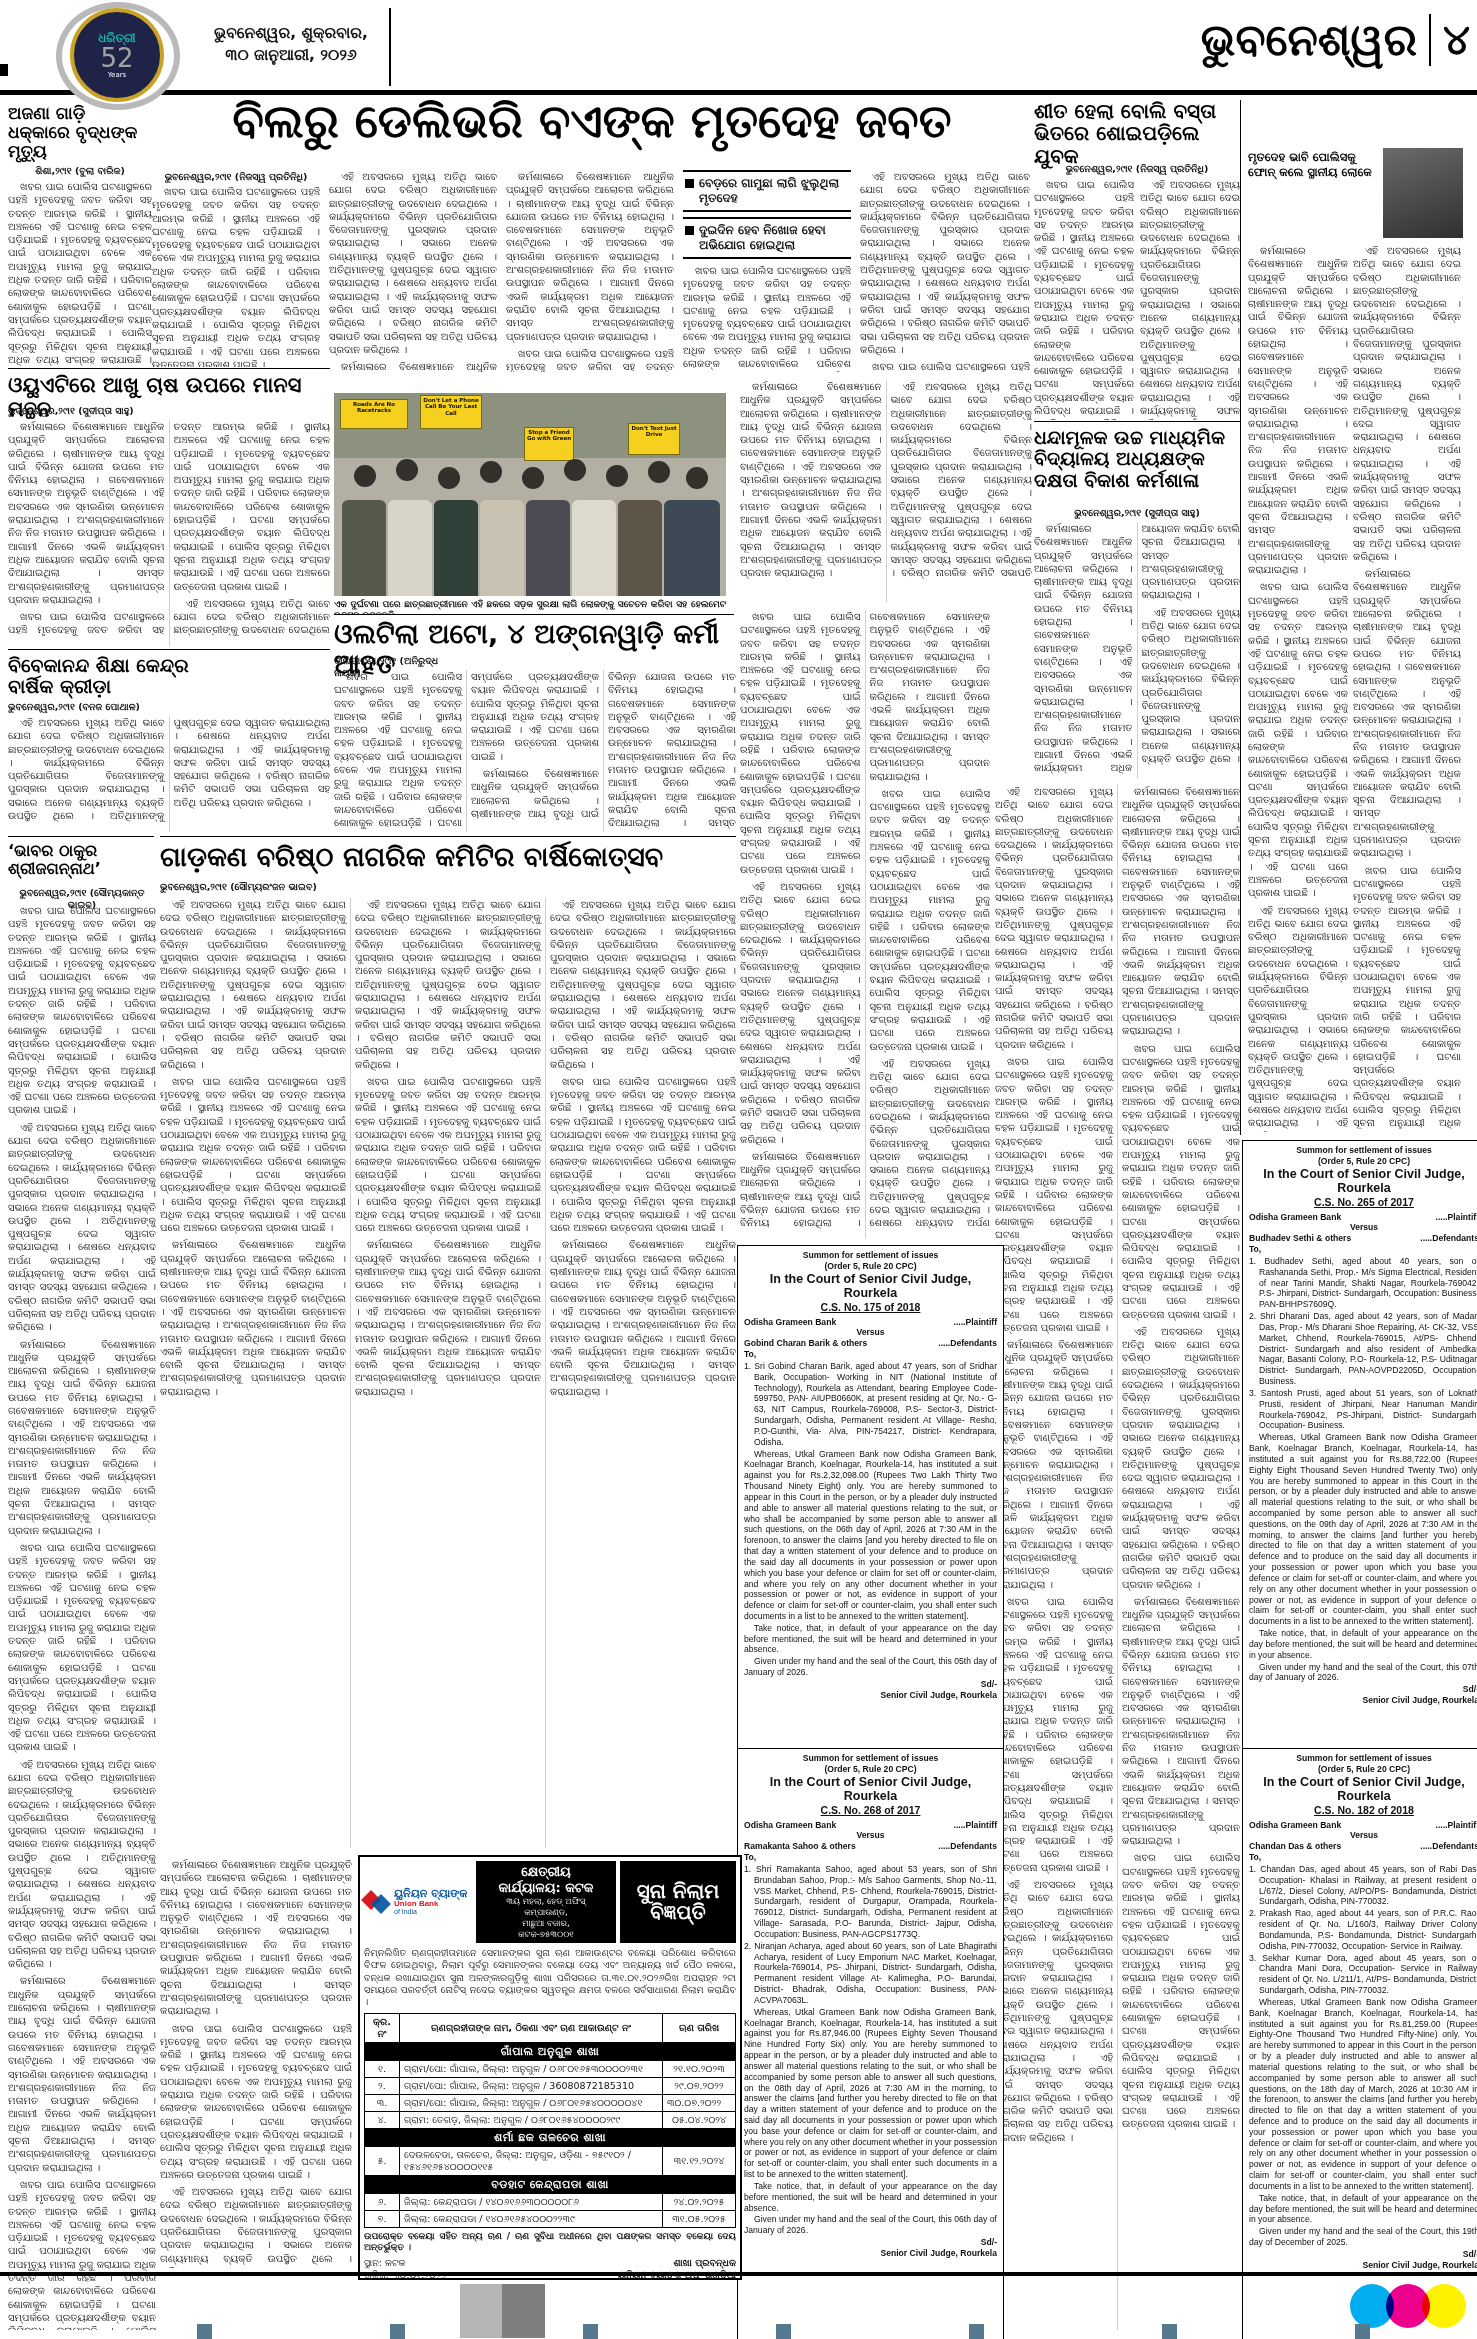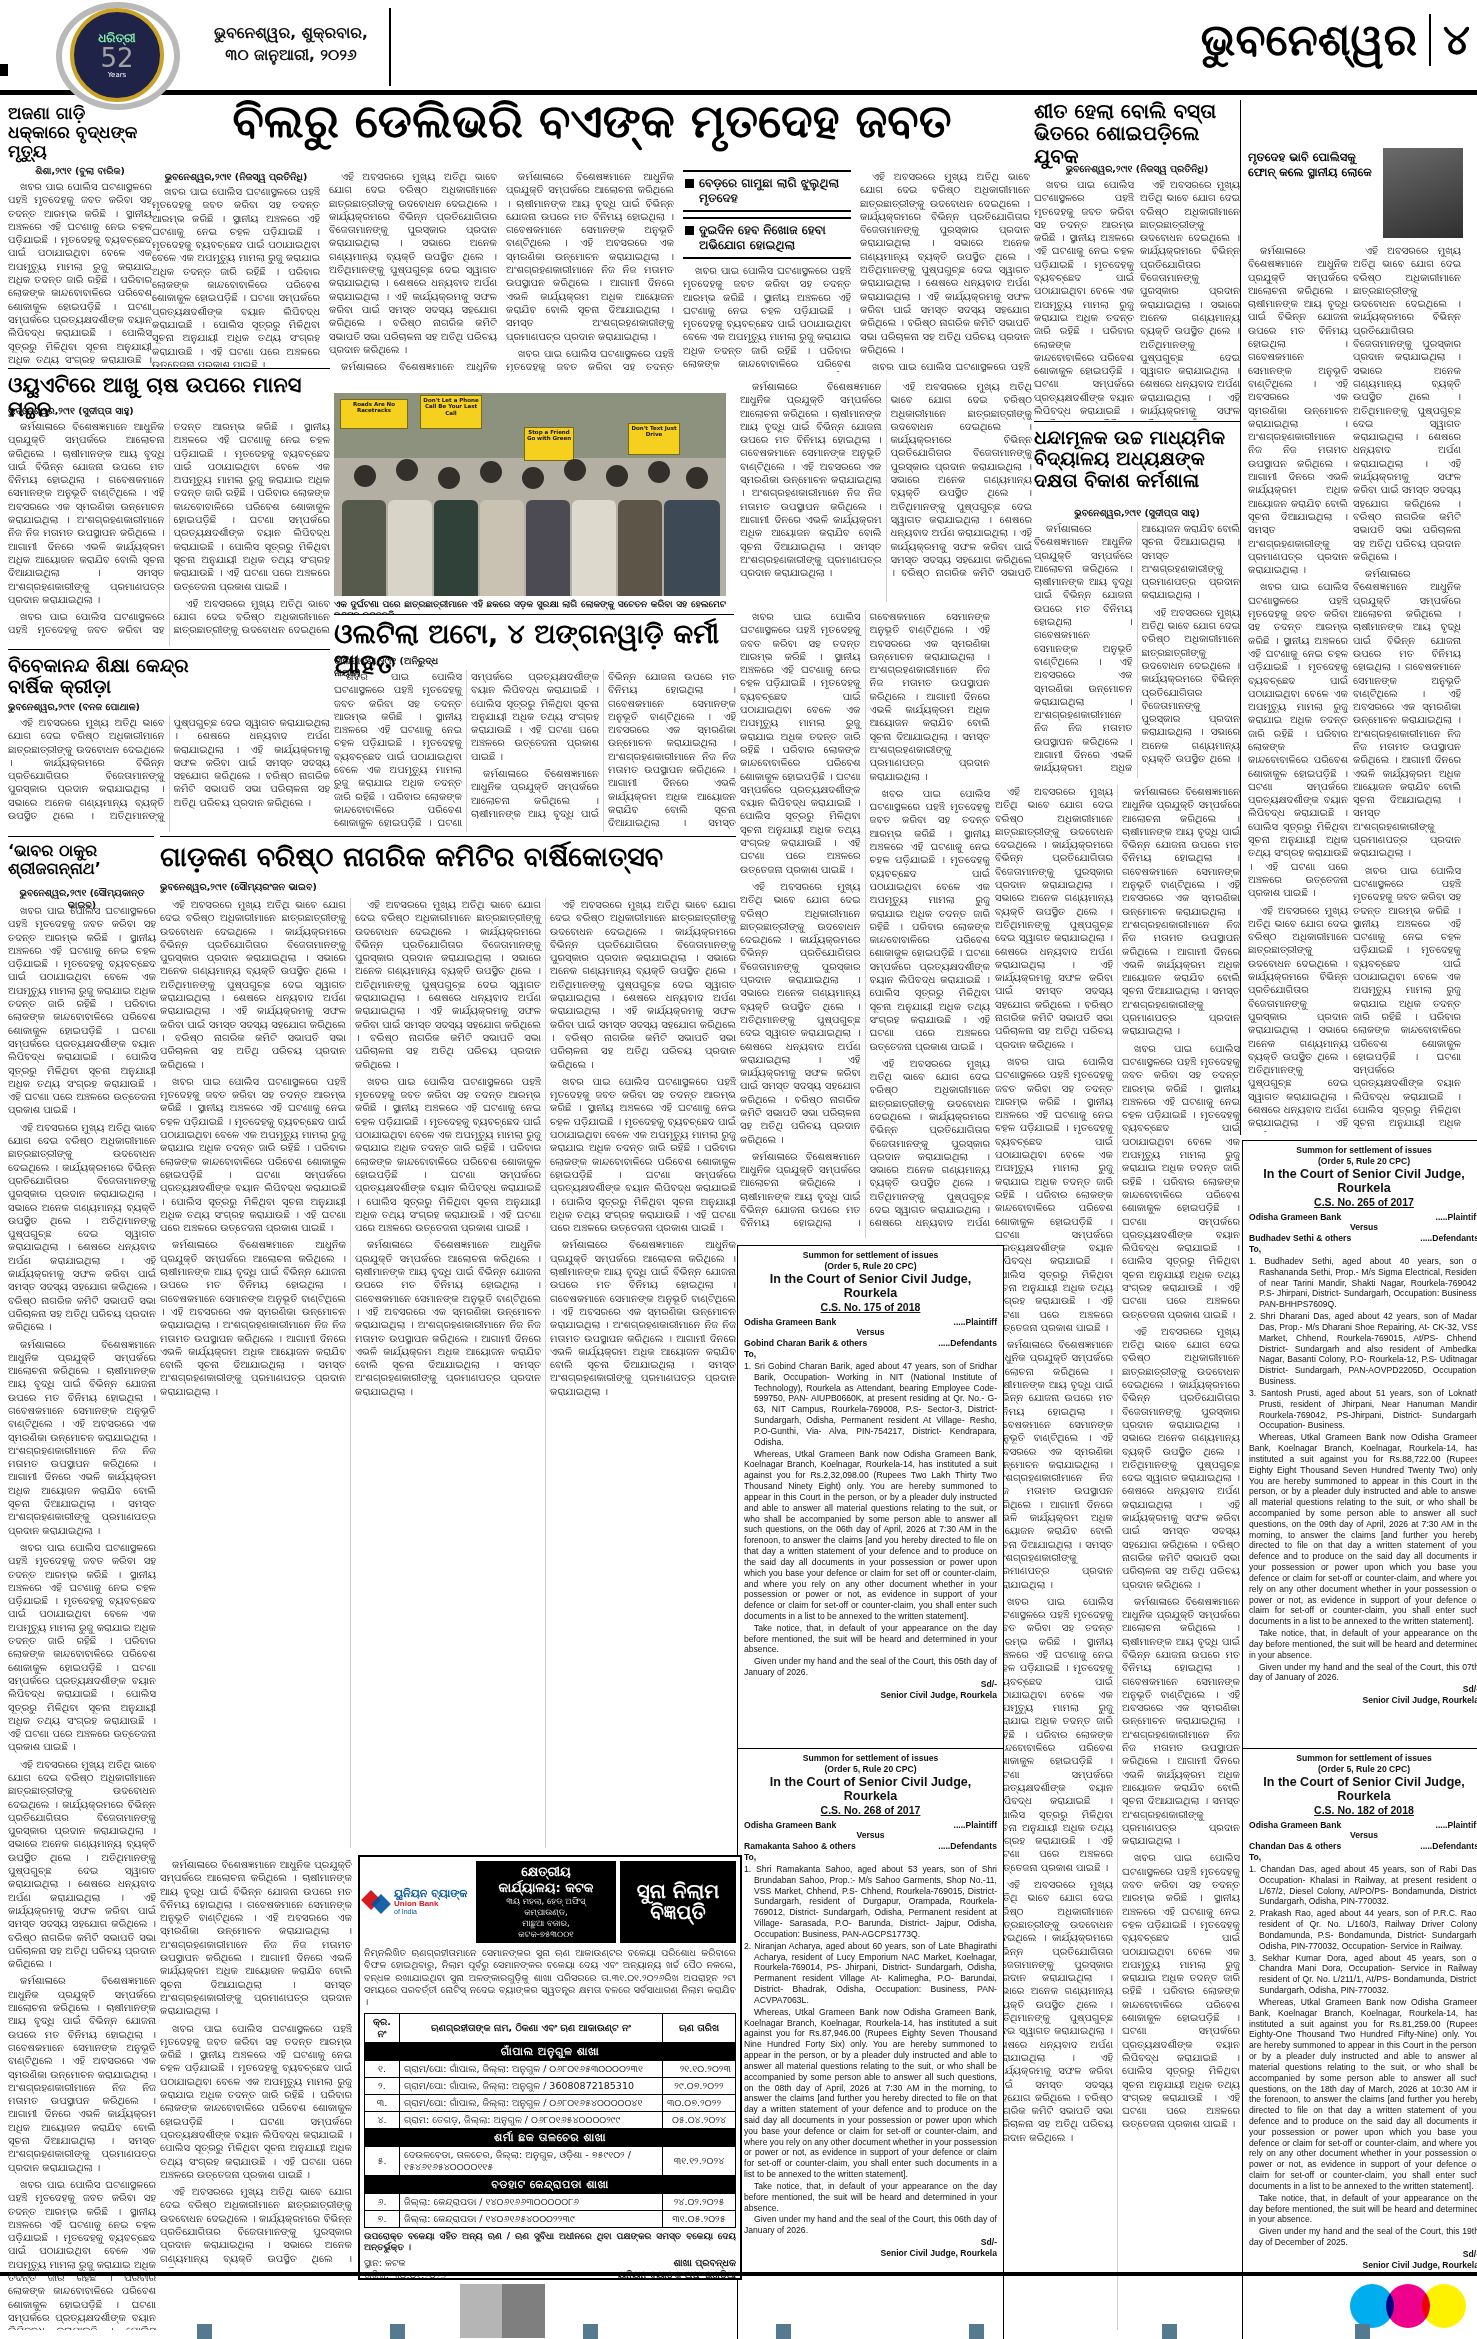--- a/index.html
+++ b/index.html
@@ -47,21 +47,21 @@
 </head>
 <body>
 
 <div class="page">
 
   <div class="abs" style="left:0;top:64;width:8px;height:12px;background:#000;top:64px;"></div>
 
   <div class="abs" style="left:42px;top:2px;width:142px;height:100px;z-index:5;">
     <div style="position:absolute;left:14px;top:0;width:112px;height:96px;border-radius:50%;border:6px solid #b9b9b9;background:#fff;"></div>
     <div style="position:absolute;left:28px;top:6px;width:86px;height:86px;border-radius:50%;background:#1e2347;border:4px solid #c9a227;display:flex;flex-direction:column;align-items:center;justify-content:center;">
-      <div style="color:#86efac;font-size:12px;font-weight:bold;">ଧରିତ୍ରୀ</div>
+      <div style="color:#14b8a6;font-size:12px;font-weight:bold;">ଧରିତ୍ରୀ</div>
       <div style="color:#a3a3a3;font-size:26px;font-weight:normal;line-height:1;">52</div>
       <div style="color:#fff;font-size:7px;">Years</div>
     </div>
   </div>
 
   <div class="abs" style="left:200px;top:22px;width:182px;text-align:center;font-weight:bold;font-size:15.5px;line-height:1.45;">
     <div>ଭୁବନେଶ୍ୱର, ଶୁକ୍ରବାର,</div>
     <div>୩୦ ଜାନୁଆରୀ, ୨୦୨୬</div>
   </div>
 
@@ -378,21 +378,21 @@
         <th style="width:26px;">କ୍ର. ନଂ</th>
         <th>ଋଣଗ୍ରହୀତାଙ୍କ ନାମ, ଠିକଣା ଏବଂ ଋଣ ଆକାଉଣ୍ଟ ନଂ</th>
         <th style="width:64px;">ଋଣ ତାରିଖ</th>
       </tr>
       <tr class="sec">
             <td colspan="3">ଗାଁପାଲ ଅନୁଗୁଳ ଶାଖା</td>
           </tr>
       <tr>
             <td style="text-align:center;">୧.</td>
             <td>ଗ୍ରାମ/ପୋ: ଗାଁପାଲ, ଜିଲ୍ଲା: ଅନୁଗୁଳ / ୦୬୮୦୧୬୫୩୦୦୦୦୨୩୧</td>
-            <td style="text-align:right;">୨୧.୧୦.୨୦୨୩</td>
+            <td style="text-align:center;">୨୧.୧୦.୨୦୨୩</td>
           </tr>
       <tr>
             <td style="text-align:center;">୨.</td>
             <td>ଗ୍ରାମ/ପୋ: ଗାଁପାଲ, ଜିଲ୍ଲା: ଅନୁଗୁଳ / 36080872185310</td>
             <td style="text-align:center;">୨୯.୦୭.୨୦୨୨</td>
           </tr>
       <tr>
             <td style="text-align:center;">୩.</td>
             <td>ଗ୍ରାମ/ପୋ: ଗାଁପାଲ, ଜିଲ୍ଲା: ଅନୁଗୁଳ / ୦୬୮୦୧୬୫୪୦୦୦୦୦୪୧</td>
             <td style="text-align:left;">୩୦.୦୭.୨୦୨୨</td>

